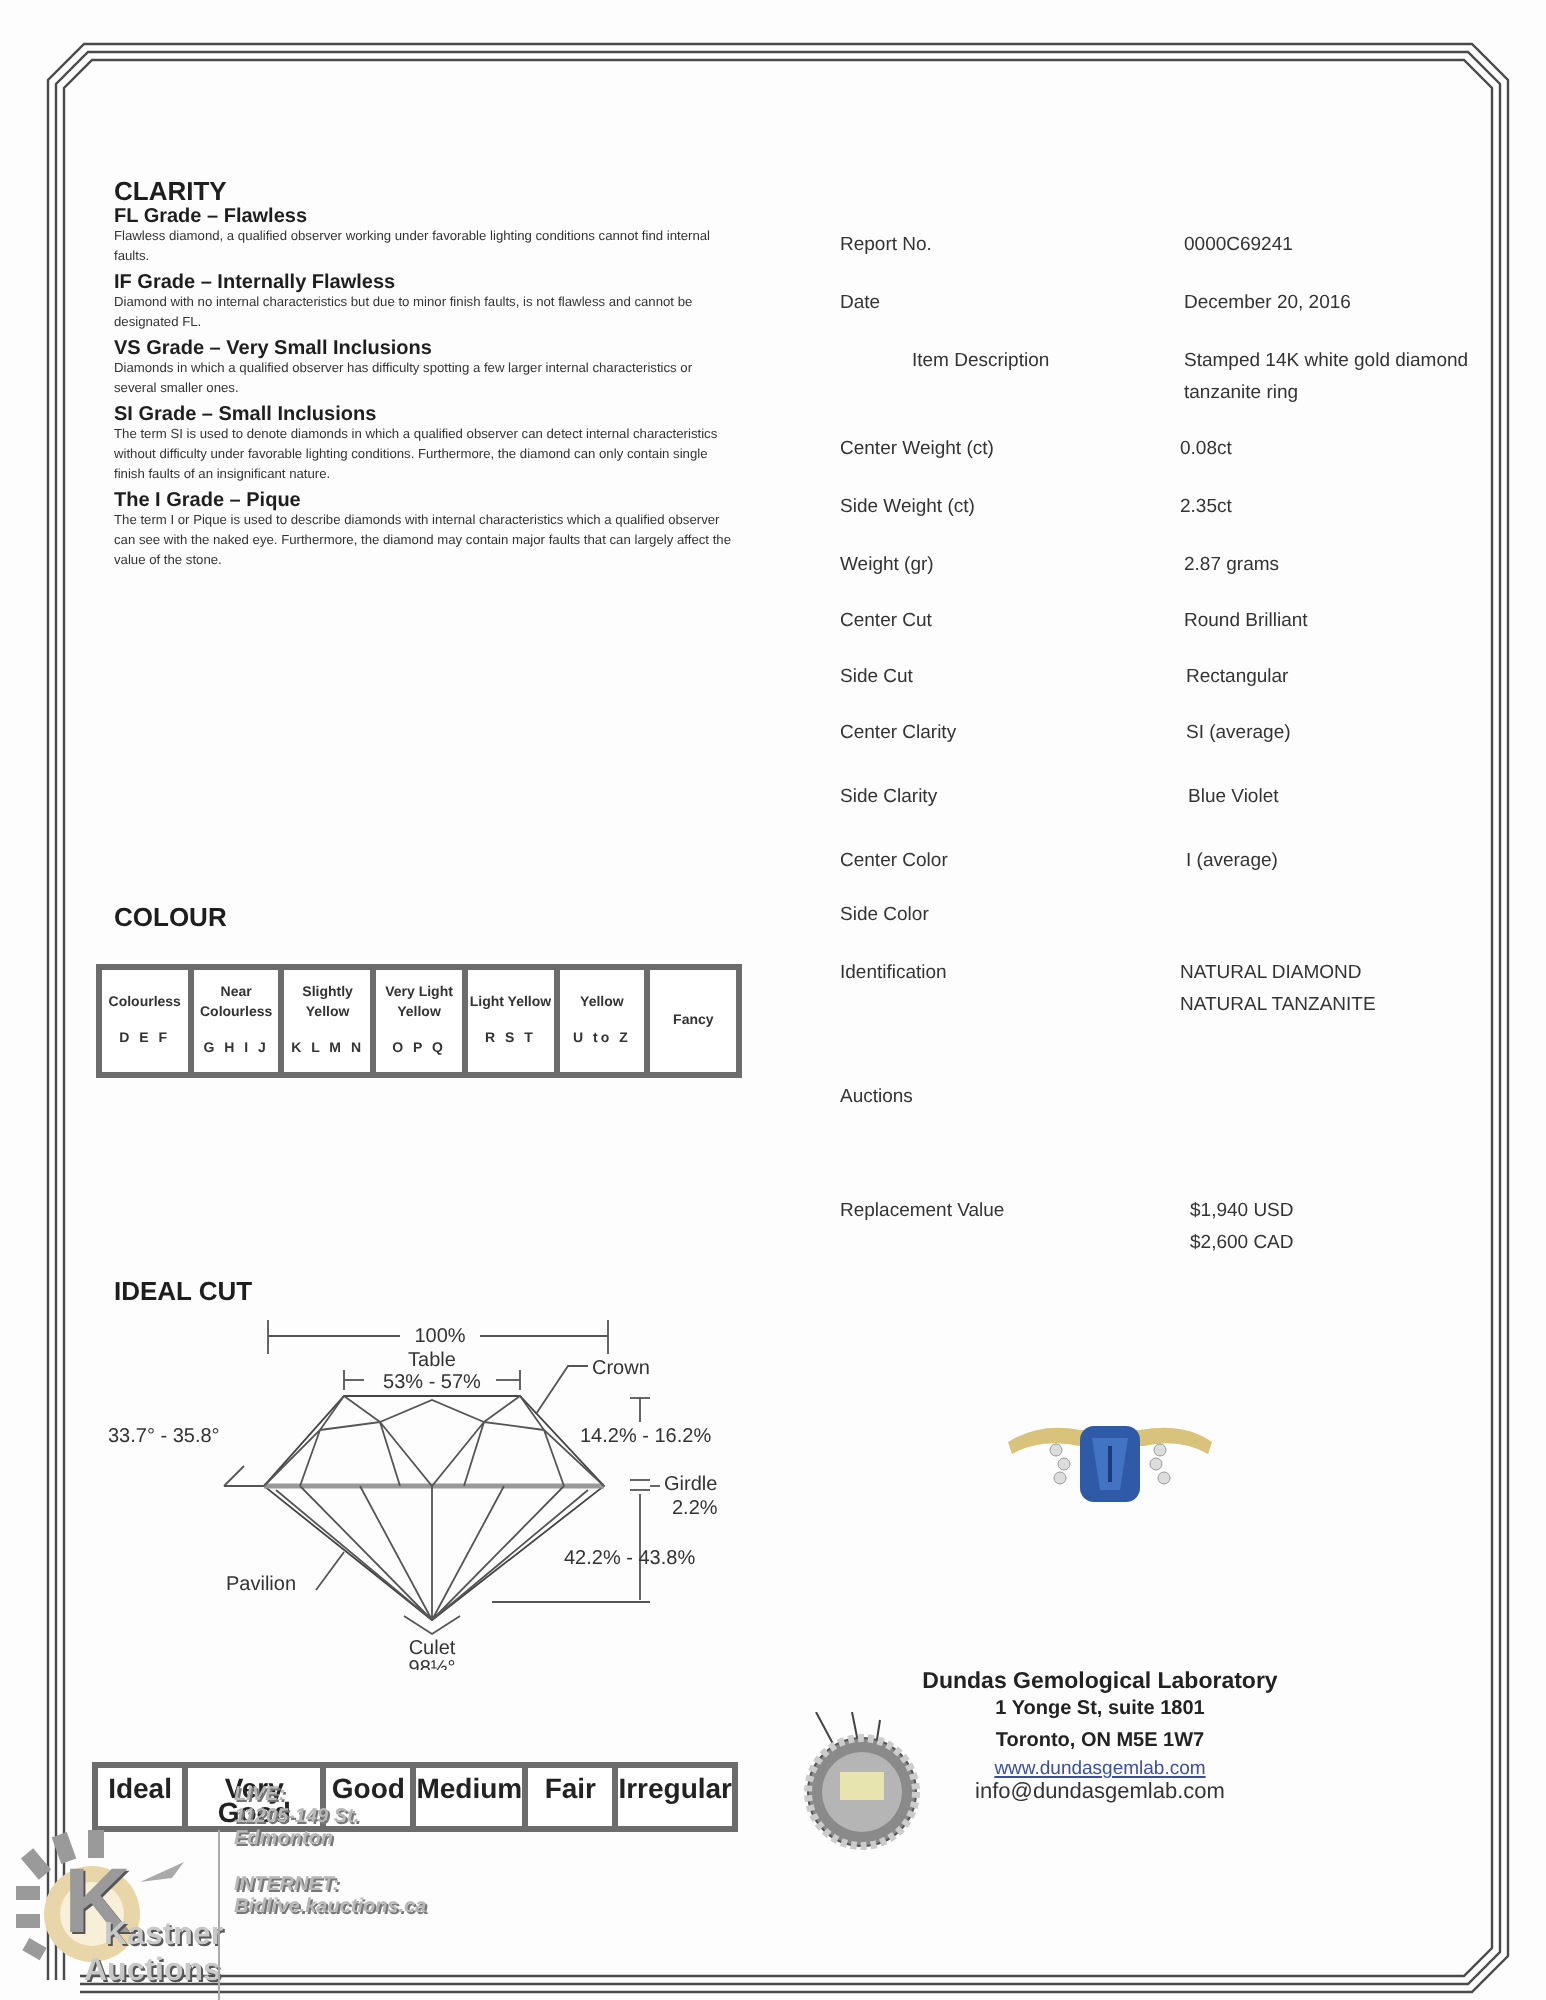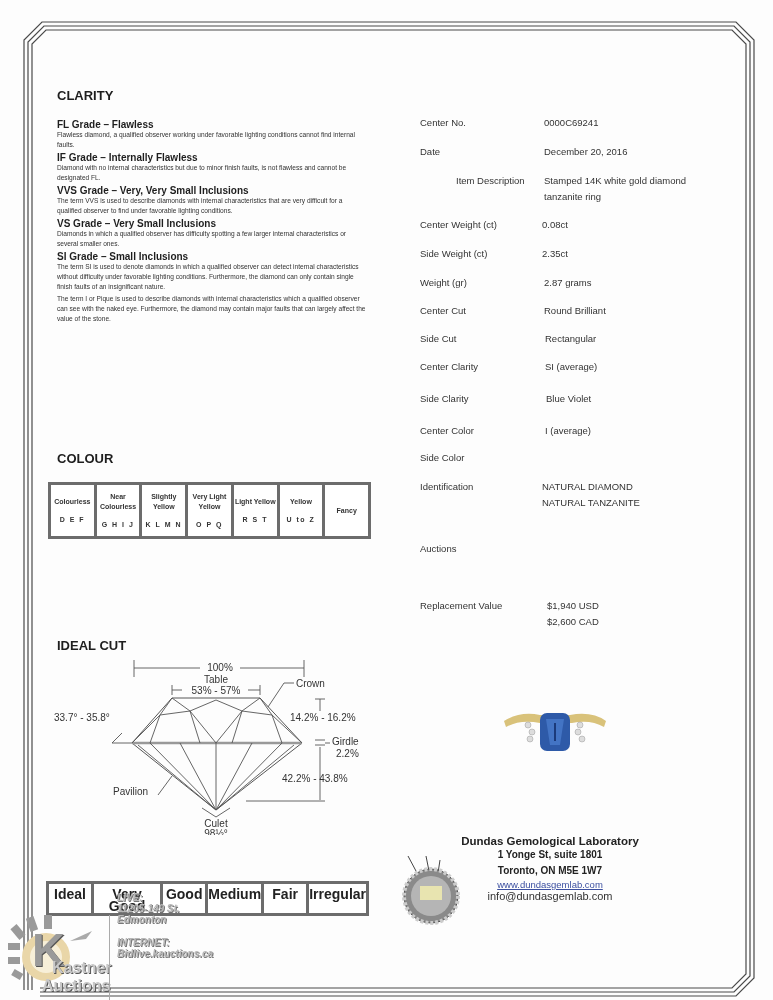--- a/index.html
+++ b/index.html
@@ -4,36 +4,36 @@
 <style>
   html, body { margin:0; padding:0; }
   body { width:773px; height:1000px; position:relative; background:#fdfdfd; overflow:hidden;
          font-family:"Liberation Sans", sans-serif; color:#2a2a2a; }
   .frame { position:absolute; left:0; top:0; width:773px; height:1000px; pointer-events:none; }
   .abs { position:absolute; }
   .h1 { font-weight:bold; font-size:13px; color:#1e1e1e; }
   .h2 { font-weight:bold; font-size:10px; color:#1e1e1e; margin:0; }
   .p { font-size:6.6px; line-height:10px; color:#333; margin:0 0 2px 0; }
   #clarity { left:57px; top:88px; width:310px; }
-  #clarity .h1 { margin-bottom:16px; }
+  #clarity .h1 { margin-bottom:0; }
   .grade { margin-bottom:1px; }
   
   .ctable { left:48px; top:482px; width:323px; height:57px; border:3px solid #6c6c6c; background:#6c6c6c;
             display:flex; gap:3px; box-sizing:border-box; }
   .ccell { background:#fff; flex:1; display:flex; flex-direction:column; align-items:center;
            justify-content:center; font-size:7px; font-weight:bold; color:#333; text-align:center; line-height:10px; }
   .ccell .code { margin-top:8px; letter-spacing:1.5px; }
   
   .gtable { left:46px; top:881px; width:323px; height:35px; border:3px solid #6c6c6c; background:#6c6c6c;
             display:flex; gap:3px; box-sizing:border-box; }
   .gcell { background:#fff; flex:1; font-size:14px; font-weight:bold; text-align:center; padding-top:4px;
            line-height:12px; color:#222; }
   
   .row { position:absolute; left:420px; font-size:9.5px; color:#333; }
-  .val { position:absolute; font-size:9.5px; color:#333; line-height:16px; }
+  .val { position:absolute; font-size:9.5px; color:#333; line-height:16px;margin-left:48px; }
   .lab { line-height:16px; }
   
   .lab-info { left:445px; top:835px; width:210px; text-align:center; }
   .lab-name { font-weight:bold; font-size:11.5px; color:#222; }
   .lab-addr { font-weight:bold; font-size:10px; color:#222; line-height:16px; }
   .lab-web { font-size:9.5px; color:#3b4fa0; text-decoration:underline; }
   .lab-mail { font-size:11px; color:#333; }
   
   .wm-text { font-style:italic; font-weight:bold; font-size:10px; color:#b7b7b7; line-height:11px;
              text-shadow:1px 1px 0 #777; }
@@ -54,32 +54,29 @@
   <div id="grades-list">
       <div class="grade">
         <div class="h2">FL Grade – Flawless</div>
         <div class="p">Flawless diamond, a qualified observer working under favorable lighting conditions cannot find internal faults.</div>
       </div>
       <div class="grade">
         <div class="h2">IF Grade – Internally Flawless</div>
         <div class="p">Diamond with no internal characteristics but due to minor finish faults, is not flawless and cannot be designated FL.</div>
       </div>
       <div class="grade">
-        <div class="h2">VVS Grade – Very, Very Small Inclusions</div>
-        <div class="p">The term VVS is used to describe diamonds with internal characteristics that are very difficult for a qualified observer to find under favorable lighting conditions.</div>
-      </div>
-      <div class="grade">
         <div class="h2">VS Grade – Very Small Inclusions</div>
         <div class="p">Diamonds in which a qualified observer has difficulty spotting a few larger internal characteristics or several smaller ones.</div>
       </div>
       <div class="grade">
         <div class="h2">SI Grade – Small Inclusions</div>
         <div class="p">The term SI is used to denote diamonds in which a qualified observer can detect internal characteristics without difficulty under favorable lighting conditions. Furthermore, the diamond can only contain single finish faults of an insignificant nature.</div>
       </div>
       <div class="grade">
+        <div class="h2">The I Grade – Pique</div>
         <div class="p">The term I or Pique is used to describe diamonds with internal characteristics which a qualified observer can see with the naked eye. Furthermore, the diamond may contain major faults that can largely affect the value of the stone.</div>
       </div>
     </div>
 </div>
 
 <div class="abs h1" style="left:57px;top:451px;">COLOUR</div>
 <div class="abs ctable" id="ctable">
     <div class="ccell">
       <div>Colourless</div>
       <div class="code">D E F</div>
@@ -168,21 +165,21 @@
 <div class="abs gtable" id="gtable">
     <div class="gcell">Ideal</div>
     <div class="gcell" style="padding: 4px 12px 0px;">Very Good</div>
     <div class="gcell">Good</div>
     <div class="gcell">Medium</div>
     <div class="gcell">Fair</div>
     <div class="gcell">Irregular</div>
   </div>
 
 <div id="report">
-    <div class="row lab" style="top: 115px;">Center No.</div>
+    <div class="row lab" style="top: 115px;">Report No.</div>
     <div class="val" style="left: 544px; top: 115px;">0000C69241</div>
     <div class="row lab" style="top: 144px;">Date</div>
     <div class="val" style="left: 544px; top: 144px;">December 20, 2016</div>
     <div class="row lab" style="top: 173px; margin-left: 36px;">Item Description</div>
     <div class="val" style="left: 544px; top: 173px;">Stamped 14K white gold diamond</div>
     <div class="val" style="left: 544px; top: 189px;">tanzanite ring</div>
     <div class="row lab" style="top: 217px;">Center Weight (ct)</div>
     <div class="val" style="left: 542px; top: 217px;">0.08ct</div>
     <div class="row lab" style="top: 246px;">Side Weight (ct)</div>
     <div class="val" style="left: 542px; top: 246px;">2.35ct</div>

